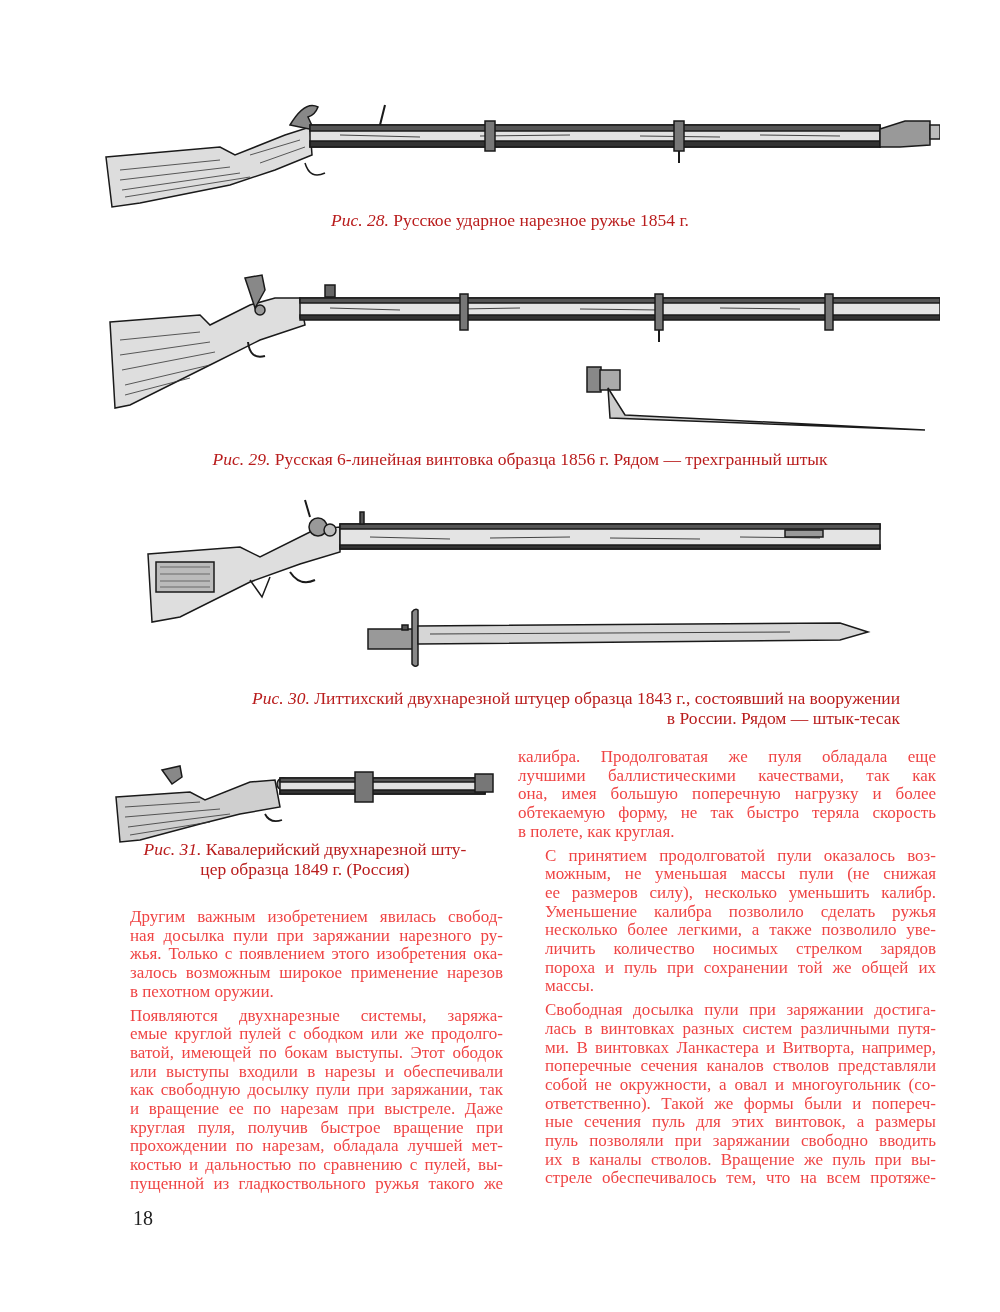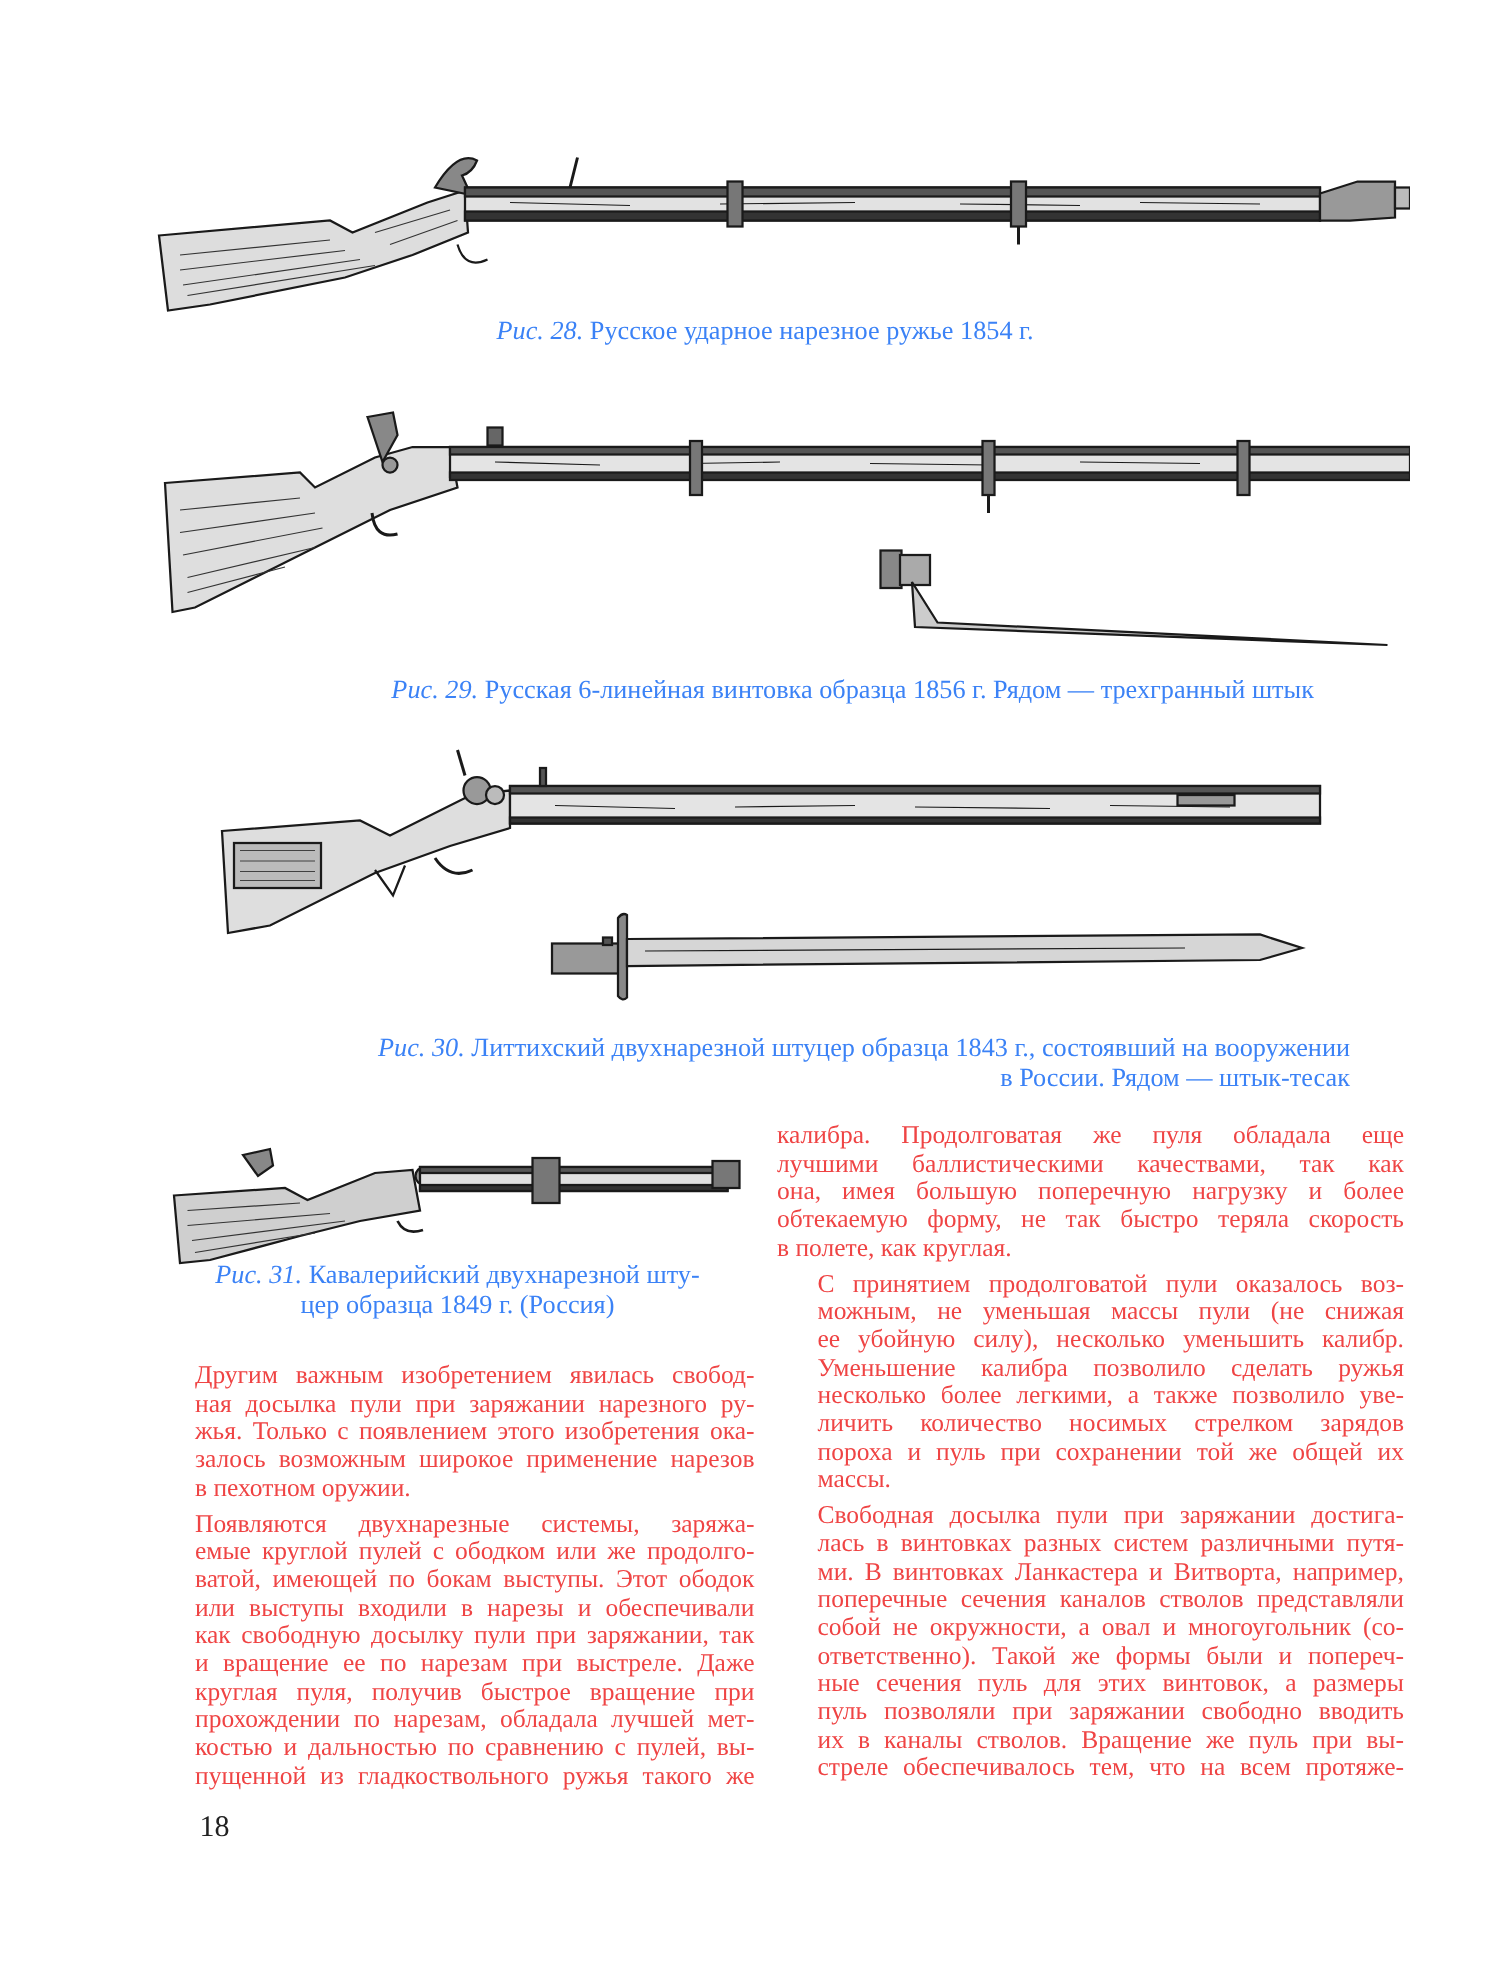--- a/index.html
+++ b/index.html
@@ -1,21 +1,21 @@
 <!DOCTYPE html>
 <html><head>
 <meta charset="utf-8">
 <style>
   html, body { margin: 0; padding: 0; background: #ffffff; }
   body { width: 1000px; height: 1312px; position: relative; overflow: hidden;
          font-family: "DejaVu Serif", "Liberation Serif", serif; color: #1c1c1c; }
   .fig { position: absolute; }
   .fig svg { display: block; }
   .caption { position: absolute; text-align: center; font-family: "Liberation Serif", "DejaVu Serif", serif;
-             font-size: 17.5px; line-height: 20px; color: #3b82f6; }
+             font-size: 17.5px; line-height: 20px; color: #b91c1c; }
   .caption .lbl { font-style: italic; }
   .col { position: absolute; font-family: "Liberation Serif", "DejaVu Serif", serif;
          font-size: 17px; line-height: 18.7px; color: #ef4444; text-align: justify; }
   .col p { margin: 0; }
   .col p.ind { text-indent: 27px; }
   .col p + p { margin-top: 5px; }
   .pageno { position: absolute; left: 105px; top: 1207px; font-family: Liberation Serif, serif;
             font-size: 20px; color: #222; margin-left: 28px; }
   .line { text-align-last: justify; display: block; }
   .last { text-align-last: left; }
@@ -94,21 +94,21 @@
       <rect x="725" y="24" width="8" height="36" fill="#777"></rect>
       <path d="M559 60 L559 72" stroke-width="2"></path>
       <rect x="225" y="15" width="10" height="12" fill="#666"></rect>
 
       <rect x="487" y="97" width="14" height="25" fill="#888"></rect>
       <rect x="500" y="100" width="20" height="20" fill="#aaa"></rect>
       <path d="M508 118 L525 145 L825 160 L510 148 Z" fill="#ccc"></path>
     </g>
   </svg>
 </div>
-<div class="caption" style="left:136px;top:449px;width:740px;text-align:right;">
+<div class="caption" style="left:150px;top:449px;width:740px;">
   <span class="lbl">Рис. 29.</span>
   <span>Русская 6-линейная винтовка образца 1856 г. Рядом — трехгранный штык</span>
 </div>
 
 <div class="fig" style="left:140px;top:492px;">
   <svg width="750" height="190" viewBox="0 0 750 190">
     <g stroke="#1a1a1a" fill="none" stroke-width="1.5">
       <path d="M8 62 L100 55 L120 65 L170 40 L180 37 L200 35 L200 60 L160 72 L110 90 L40 125 L12 130 Z" fill="#dedede"></path>
       <rect x="16" y="70" width="58" height="30" fill="#bbb"></rect>
       <g stroke-width="0.6" stroke="#333">
@@ -205,21 +205,21 @@
   <p>
     <span class="line">калибра. Продолговатая же пуля обладала еще</span>
     <span class="line">лучшими баллистическими качествами, так как</span>
     <span class="line">она, имея большую поперечную нагрузку и более</span>
     <span class="line">обтекаемую форму, не так быстро теряла скорость</span>
     <span class="line last">в полете, как круглая.</span>
   </p>
   <p class="ind">
     <span class="line">С принятием продолговатой пули оказалось воз-</span>
     <span class="line">можным, не уменьшая массы пули (не снижая</span>
-    <span class="line">ее убойную силу), несколько уменьшить калибр.</span>
+    <span class="line">ее размеров силу), несколько уменьшить калибр.</span>
     <span class="line">Уменьшение калибра позволило сделать ружья</span>
     <span class="line">несколько более легкими, а также позволило уве-</span>
     <span class="line">личить количество носимых стрелком зарядов</span>
     <span class="line">пороха и пуль при сохранении той же общей их</span>
     <span class="line last">массы.</span>
   </p>
   <p class="ind">
     <span class="line">Свободная досылка пули при заряжании достига-</span>
     <span class="line">лась в винтовках разных систем различными путя-</span>
     <span class="line">ми. В винтовках Ланкастера и Витворта, например,</span>

